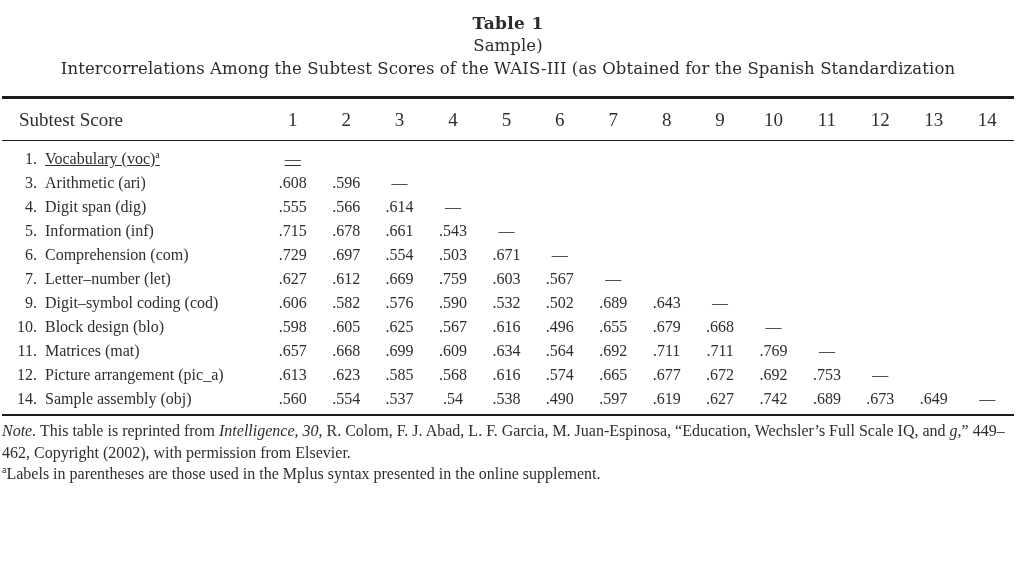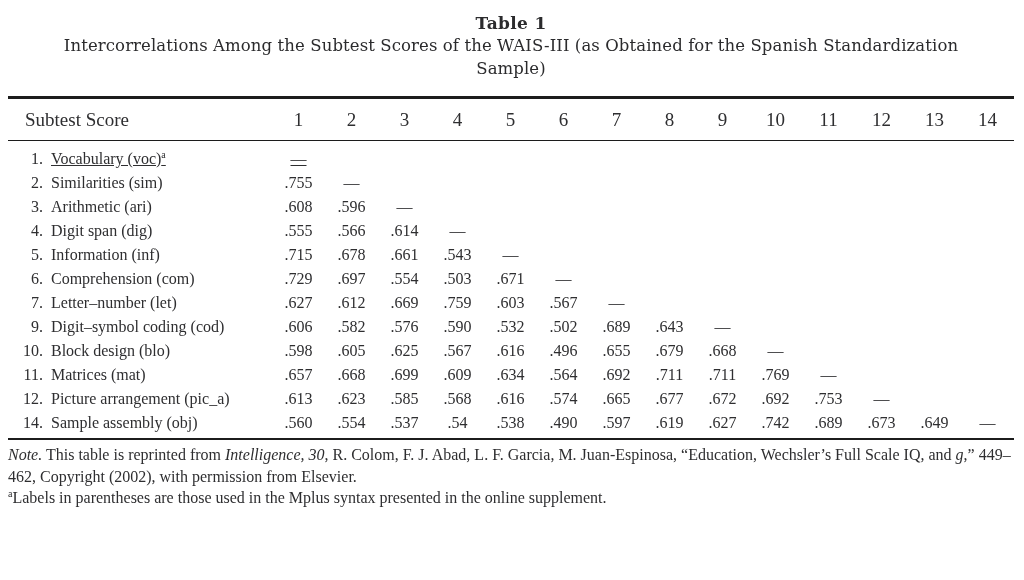--- a/index.html
+++ b/index.html
@@ -11,21 +11,21 @@
     width: 1024px;
     height: 580px;
     font-family: "Liberation Serif", serif;
     color: #2e2e30;
     overflow: hidden;
   }
   .page {
     box-sizing: border-box;
     width: 1024px;
     height: 580px;
-    padding: 12px 10px 0 8px;
+    padding: 12px 10px 0 2px;
   }
   
   .title-block {
     text-align: center;
     font-family: "DejaVu Serif", serif;
     color: #2b2b2d;
   }
   .table-label {
     font-size: 17px;
     font-weight: bold;
@@ -99,22 +99,22 @@
   .notes .italic { font-style: italic; }
 </style>
 </head>
 <body>
 
 <div class="page">
 
   <div class="title-block">
     <div class="table-label">Table 1</div>
     <div class="table-subtitle">
+        <div>Sample)</div>
         <div>Intercorrelations Among the Subtest Scores of the WAIS-III (as Obtained for the Spanish Standardization</div>
-        <div>Sample)</div>
       </div>
   </div>
 
   <table class="corr">
     <colgroup>
       <col style="width: 264px;">
     <col>
         <col>
         <col>
         <col>
@@ -160,37 +160,20 @@
           <td></td>
           <td></td>
           <td></td>
           <td></td>
           <td></td>
           <td></td>
           <td></td>
           <td></td>
         </tr>
         <tr>
-          <td class="row-label"><span class="row-num">2.</span><span>Similarities (sim)</span></td>
-          <td>.755</td>
-          <td>—</td>
-          <td></td>
-          <td></td>
-          <td></td>
-          <td></td>
-          <td></td>
-          <td></td>
-          <td></td>
-          <td></td>
-          <td></td>
-          <td></td>
-          <td></td>
-          <td></td>
-        </tr>
-        <tr>
           <td class="row-label"><span class="row-num">3.</span><span>Arithmetic (ari)</span></td>
           <td>.608</td>
           <td>.596</td>
           <td>—</td>
           <td></td>
           <td></td>
           <td></td>
           <td></td>
           <td></td>
           <td></td>

